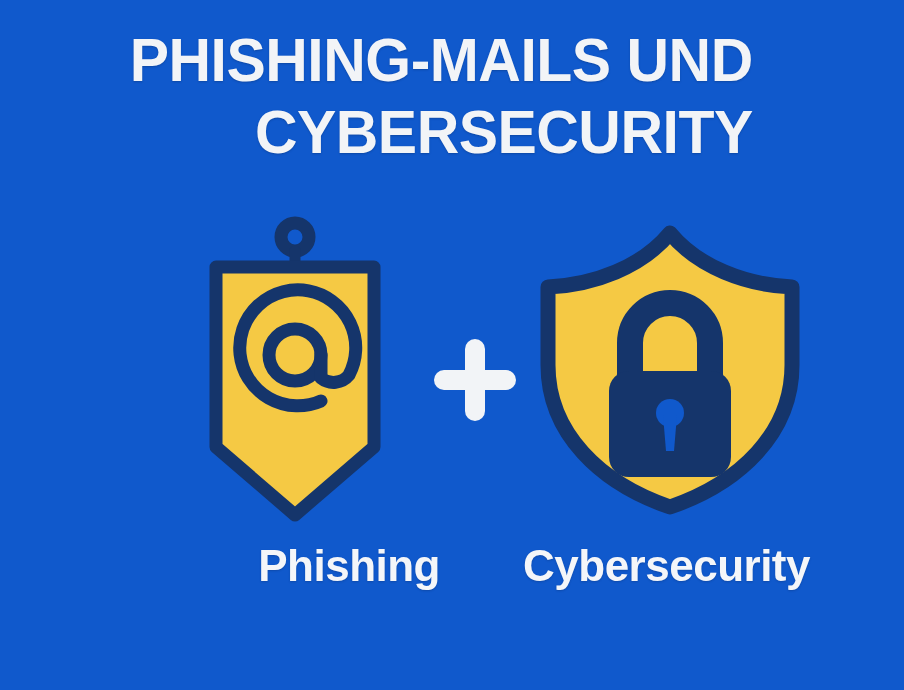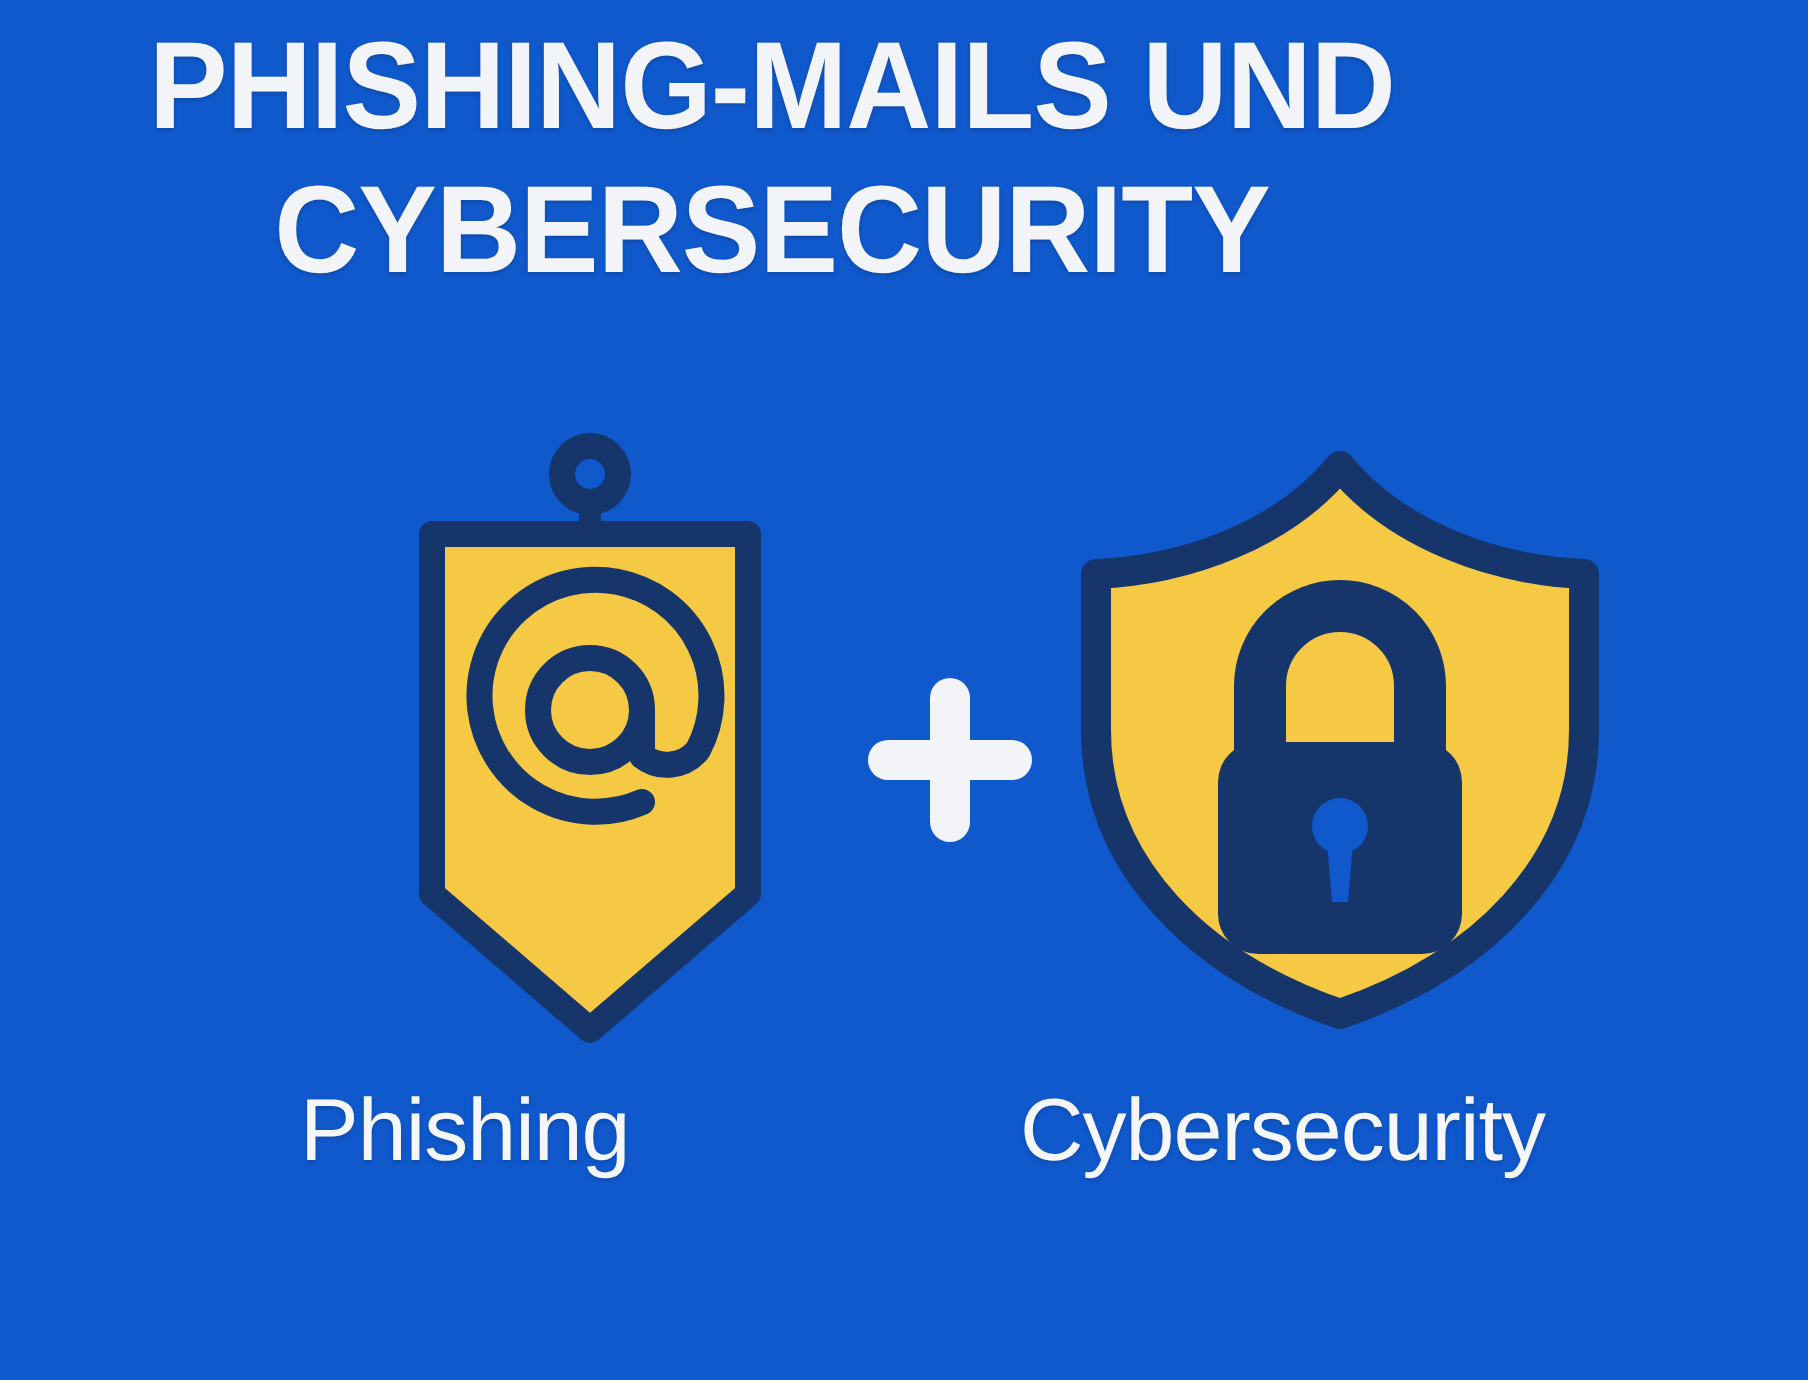--- a/index.html
+++ b/index.html
@@ -17,24 +17,24 @@
     position: relative;
     width: 904px;
     height: 690px;
     background: #1059cc;
     box-sizing: border-box;
   }
 
   
   .title-block {
     position: absolute;
-    top: 8px;
+    top: 24px;
     left: 0;
     width: 772px;
-    text-align: center;
+    text-align: right;
     user-select: none;
   }
   .title-line {
     display: block;
     color: #f2f4f7;
     font-family: "Liberation Sans", sans-serif;
     font-weight: 700;
     font-size: 62px;
     line-height: 72px;
     letter-spacing: -0.5px;
@@ -64,24 +64,24 @@
     left: 430px;
     top: 120px;
     width: 90px;
     height: 90px;
   }
 
   
   .caption {
     position: absolute;
     top: 538px;
-    text-align: left;
+    text-align: right;
     color: #f4f6f9;
     font-family: "Liberation Sans", sans-serif;
-    font-weight: 400;
+    font-weight: 700;
     font-size: 44px;
     line-height: 56px;
     letter-spacing: -0.5px;
     text-shadow: 0 1px 2px rgba(10, 40, 95, 0.3);
     user-select: none;
     white-space: nowrap;
   }
   .caption.left  { left: 150px; width: 290px; }
   .caption.right { left: 510px; width: 300px; }
 

